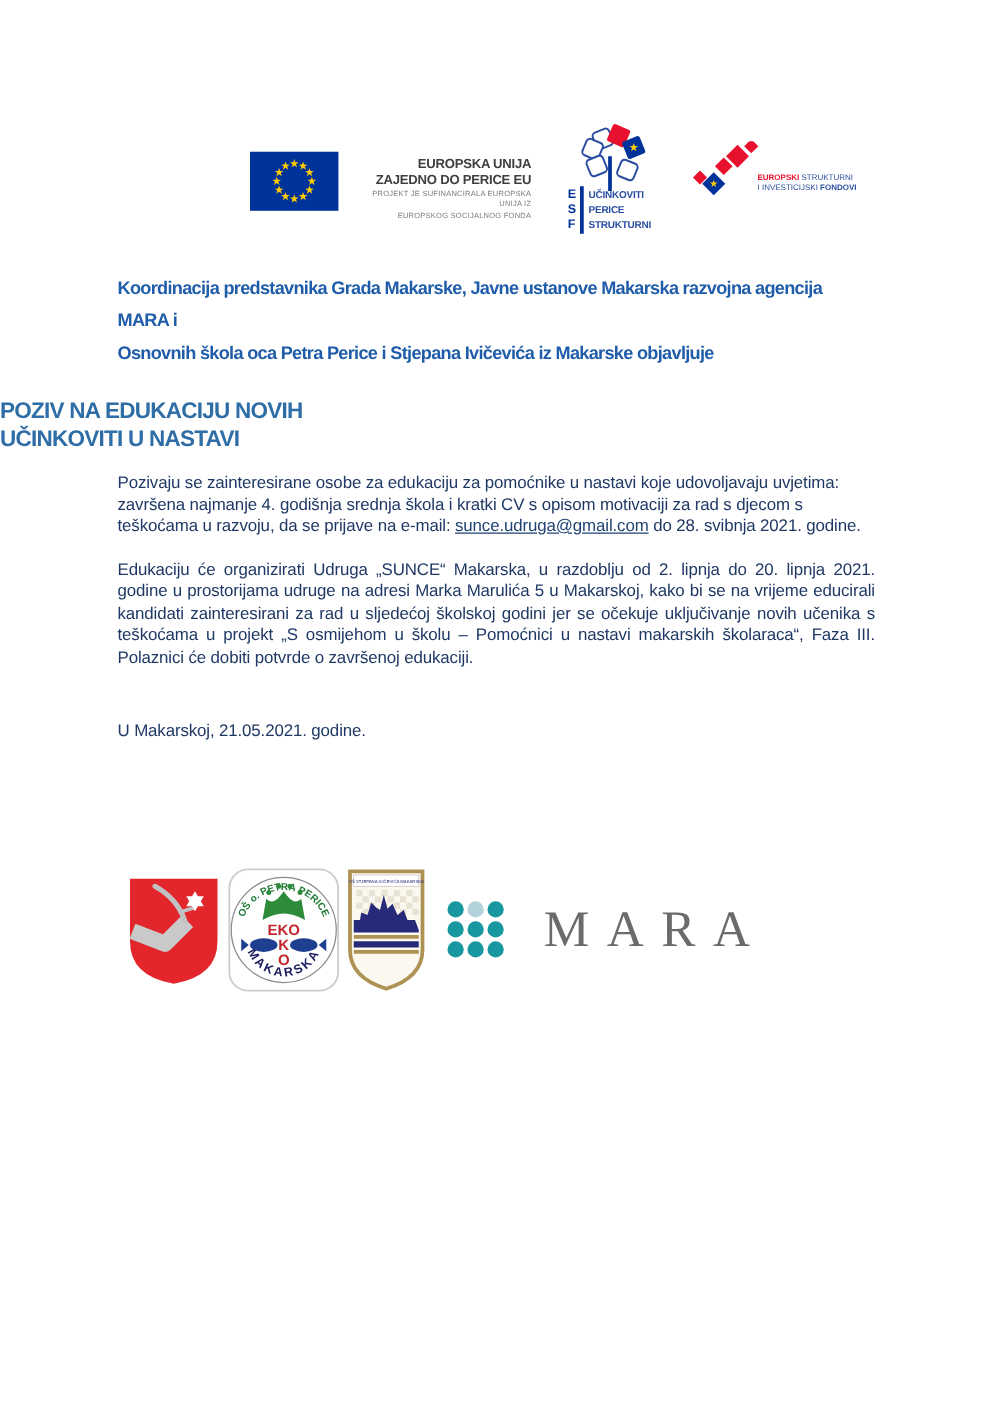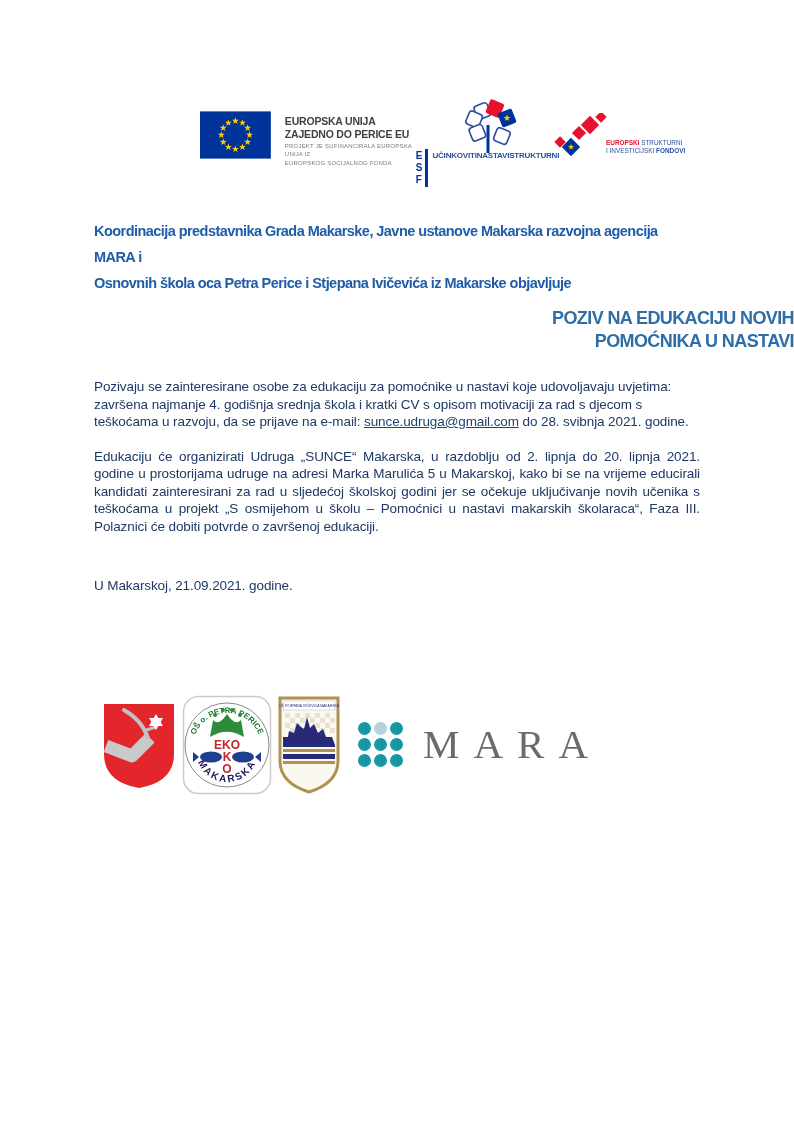--- a/index.html
+++ b/index.html
@@ -14,31 +14,31 @@
   }
 
   
   .header-logos {
     display: flex;
     align-items: flex-start;
     padding-left: 200px;
     margin-top: 95px;
     gap: 10px;
   }
-  .eu-block { display: flex; gap: 14px; margin-top: 14px; width: 225px; }
+  .eu-block { display: flex; gap: 14px; margin-top: 24px; width: 225px; text-align: right; }
   .eu-text { padding-top: 6px; }
   .eu-name { font-size: 10.5px; font-weight: bold; color: #3f3f3f; line-height: 13px; letter-spacing: -0.2px; }
   .eu-sub  { font-size: 6px; color: #7b7b7b; line-height: 8px; letter-spacing: 0.2px; margin-top: 1px; }
 
   .esf-block { width: 105px; display: flex; flex-direction: column; align-items: center; }
   .esf-bottom { display: flex; align-items: stretch; margin-top: -4px; }
   .esf-letters { display: flex; flex-direction: column; justify-content: space-between; padding: 1px 3px 1px 0; }
   .esf-letters div { font-size: 10px; font-weight: bold; color: #003399; line-height: 12px; }
   .esf-bar { width: 3px; background: #003399; }
-  .esf-words { padding: 1px 0 1px 4px; display: flex; flex-direction: row; justify-content: space-between; }
+  .esf-words { padding: 1px 0 1px 4px; display: flex; flex-direction: column; justify-content: space-between; }
   .esf-words div { font-size: 8px; font-weight: bold; color: #2b4ea2; line-height: 12px; letter-spacing: -0.2px; }
 
   .esif-block { margin-top: 18px; display: flex; align-items: flex-start; }
   .esif-text { margin-left: -6px; margin-top: 26px; }
   .esif-line { font-size: 6.4px; line-height: 8px; letter-spacing: 0; white-space: nowrap; }
   .esif-red  { color: #e8112d; font-weight: bold; }
   .esif-blue { color: #2b4ea2; }
   .esif-bold { color: #2b4ea2; font-weight: bold; }
 
   
@@ -52,50 +52,50 @@
   }
   .coordination {
     margin: 31px 94px 0 94px;
     font-size: 14.5px;
     font-weight: bold;
     color: #1f5ca9;
     letter-spacing: -0.55px;
     line-height: 26px;
   }
   .call-heading {
-    margin-top: 11px;
-    text-align: right;
+    margin-top: 21px;
+    text-align: left;
     font-size: 18px;
     font-weight: bold;
     color: #2e6da6;
     letter-spacing: -0.6px;
     line-height: 23px;
   }
   .body-par {
     margin: 0 94px;
     font-size: 13.5px;
     color: #1f3864;
     line-height: 17.5px;
     letter-spacing: -0.1px;
   }
-  .p1 { margin-top: 25px; }
+  .p1 { margin-top: 14px; }
   .p2 { margin-top: 17px; text-align: justify; }
   .email-link { color: #1f4273; text-decoration: underline; }
   .date-line { margin-top: 42px; }
 
   
   .footer-logos {
     display: flex;
     align-items: center;
     padding-left: 98px;
     margin-top: 97px;
     height: 106px;
   }
   .logo-gap-sm { margin-left: 2px; }
-  .mara-block { display: flex; align-items: center; margin-left: 14px; }
+  .mara-block { display: flex; align-items: center; margin-left: 14px; gap: 12px; }
   .mara-dots { display: grid; grid-template-columns: repeat(3, 13px); grid-auto-rows: 13px; gap: 3px; }
   .mara-dot { width: 13px; height: 13px; border-radius: 50%; background: #1897a0; }
   .mara-dot.light { background: #b3d2da; }
   .mara-text {
     font-family: "Liberation Serif", serif;
     font-size: 41px;
     color: #6b6b6b;
     letter-spacing: 14px;
     margin-left: 20px;
     line-height: 1;
@@ -155,21 +155,21 @@
       </svg>
       <div class="esf-bottom">
         <div class="esf-letters">
           <div>E</div>
           <div>S</div>
           <div>F</div>
         </div>
         <div class="esf-bar"></div>
         <div class="esf-words">
           <div>UČINKOVITI</div>
-          <div>NASTAVI</div>
+          <div>PERICE</div>
           <div>STRUKTURNI</div>
         </div>
       </div>
     </div>
 
     <div class="esif-block">
       <svg width="62" height="52" viewBox="0 0 62 52">
         <rect x="-4" y="-4" width="8" height="8" transform="translate(10,29) rotate(45)" fill="#e8112d"></rect>
         <rect x="-6.5" y="-6.5" width="13" height="13" transform="translate(21,34) rotate(45)" fill="#003399"></rect>
         <use href="#eustar" transform="translate(21,34) scale(0.8)"></use>
@@ -191,28 +191,28 @@
   </div>
 
 
   <p class="coordination">
     <span>Koordinacija predstavnika Grada Makarske,  Javne ustanove Makarska  razvojna agencija MARA i</span><br>
     <span>Osnovnih škola oca Petra Perice i Stjepana Ivičevića iz Makarske objavljuje</span>
   </p>
 
   <h2 class="call-heading">
     <span>POZIV NA EDUKACIJU NOVIH</span><br>
-    <span>POMOĆNIKA U NASTAVI</span>
+    <span>UČINKOVITI U NASTAVI</span>
   </h2>
 
   <p class="body-par p1"><span>Pozivaju se zainteresirane osobe za edukaciju za pomoćnike u nastavi koje udovoljavaju uvjetima: završena najmanje 4. godišnja srednja škola i kratki CV s opisom motivaciji za rad s djecom s teškoćama u razvoju, da se prijave na e-mail: </span><a href="#" class="email-link">sunce.udruga@gmail.com</a><span>  do 28. svibnja 2021. godine.</span></p>
 
   <p class="body-par p2">Edukaciju će organizirati Udruga „SUNCE“ Makarska, u razdoblju od 2. lipnja do 20. lipnja 2021. godine u prostorijama  udruge na adresi Marka Marulića 5 u Makarskoj, kako bi se  na vrijeme educirali kandidati zainteresirani za rad u  sljedećoj školskoj godini jer se očekuje uključivanje novih učenika s teškoćama u  projekt „S osmijehom u školu – Pomoćnici u nastavi makarskih školaraca“, Faza III. Polaznici će dobiti potvrde o završenoj edukaciji.</p>
 
-  <p class="body-par date-line">U Makarskoj, 21.09.2021.  godine.</p>
+  <p class="body-par date-line">U Makarskoj, 21.05.2021.  godine.</p>
 
   <div class="footer-logos">
 
     <svg width="82" height="94" viewBox="0 0 82 94">
       <path d="M6,6 L76,6 L76,56 Q76,84 41,90 Q6,84 6,56 Z" fill="#e2262b"></path>
       <path d="M8,48 L34,58 L52,40" stroke="#c9c9c9" stroke-width="13" fill="none" stroke-linejoin="round"></path>
       <path d="M50,40 Q44,22 26,12" stroke="#c1c1c1" stroke-width="4" fill="none" stroke-linecap="round"></path>
       <path d="M45,33 L58,29" stroke="#c1c1c1" stroke-width="3"></path>
       <polygon points="58,16 65,28 51,28" fill="#ffffff"></polygon>
       <polygon points="58,32 51,20 65,20" fill="#ffffff"></polygon>

